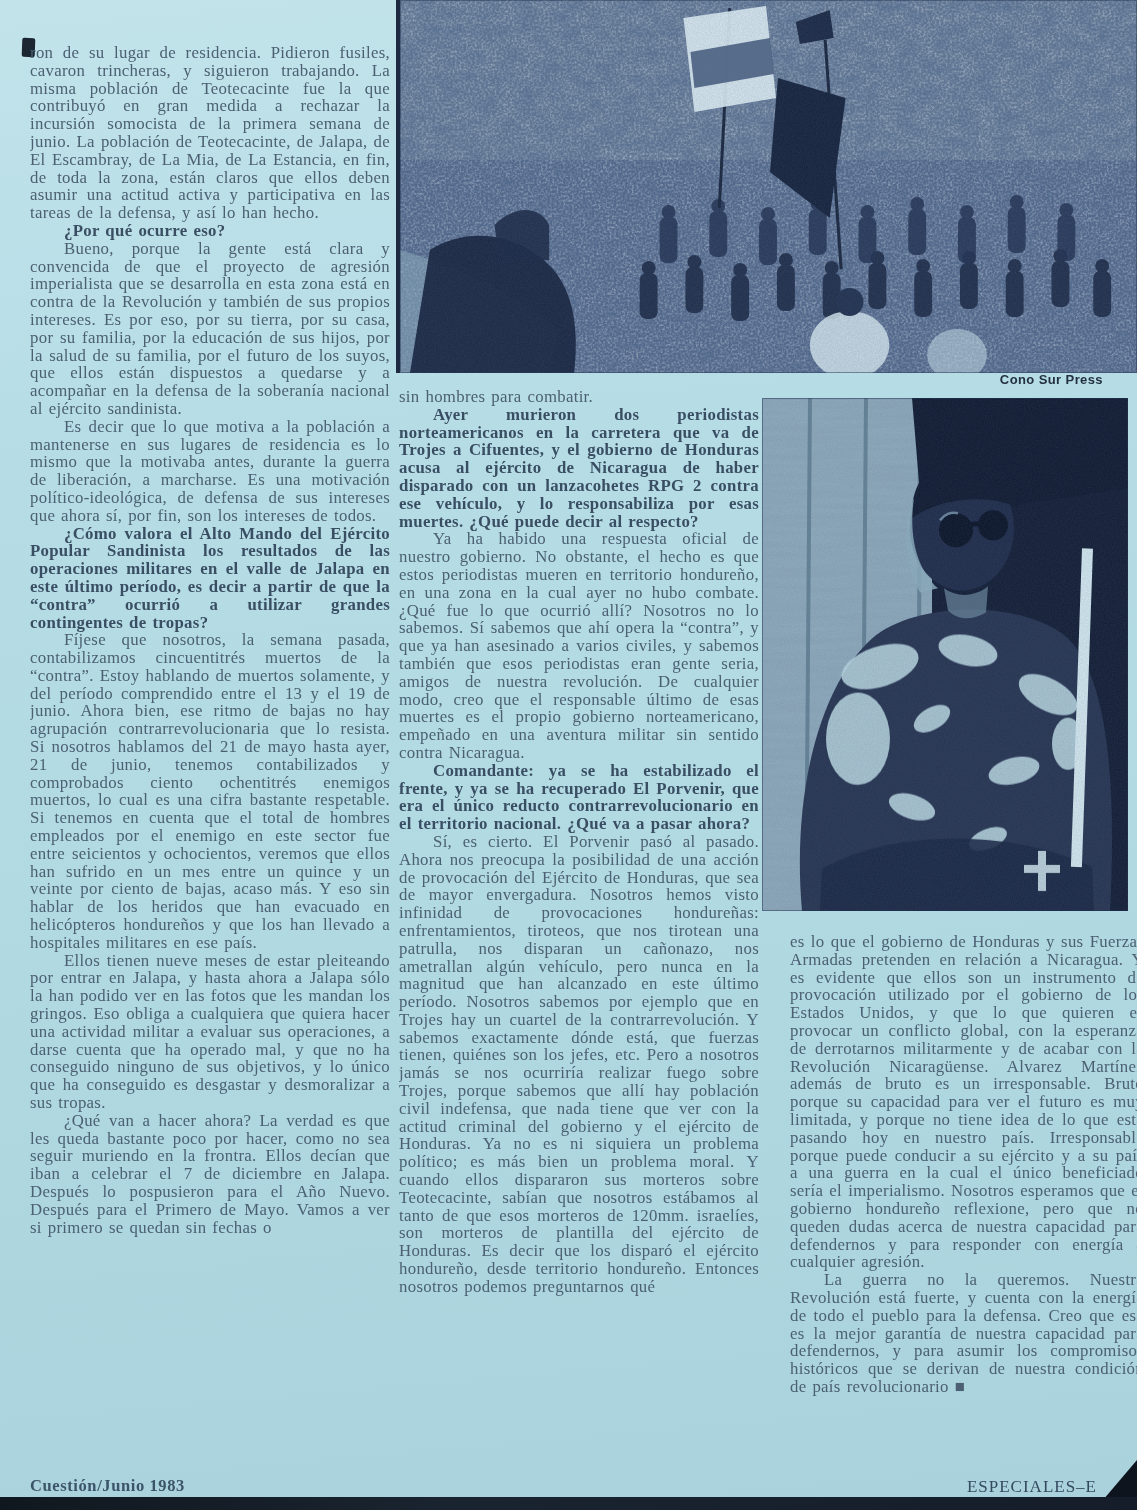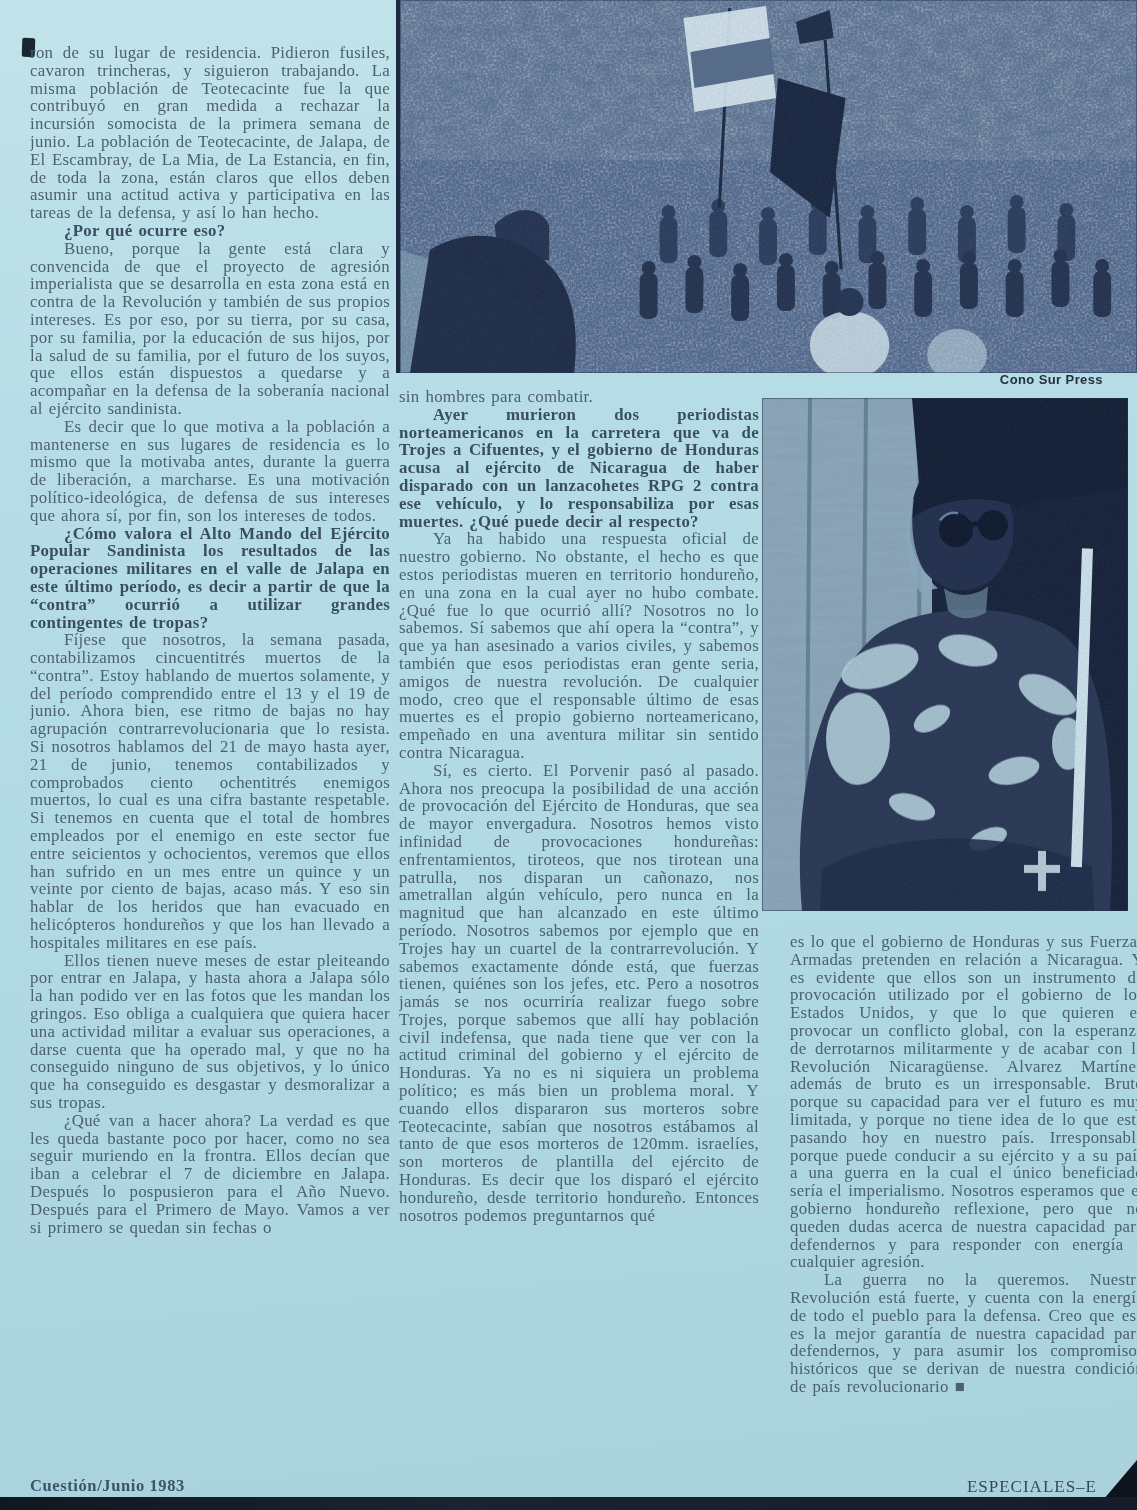--- a/index.html
+++ b/index.html
@@ -221,20 +221,21 @@
       <p class="para k-body">Fíjese que nosotros, la semana pasada, contabilizamos cincuentitrés muertos de la “contra”. Estoy hablando de muertos solamente, y del período comprendido entre el 13 y el 19 de junio. Ahora bien, ese ritmo de bajas no hay agrupación contrarrevolucionaria que lo resista. Si nosotros hablamos del 21 de mayo hasta ayer, 21 de junio, tenemos contabilizados y comprobados ciento ochentitrés enemigos muertos, lo cual es una cifra bastante respetable. Si tenemos en cuenta que el total de hombres empleados por el enemigo en este sector fue entre seicientos y ochocientos, veremos que ellos han sufrido en un mes entre un quince y un veinte por ciento de bajas, acaso más. Y eso sin hablar de los heridos que han evacuado en helicópteros hondureños y que los han llevado a hospitales militares en ese país.</p>
       <p class="para k-body">Ellos tienen nueve meses de estar pleiteando por entrar en Jalapa, y hasta ahora a Jalapa sólo la han podido ver en las fotos que les mandan los gringos. Eso obliga a cualquiera que quiera hacer una actividad militar a evaluar sus operaciones, a darse cuenta que ha operado mal, y que no ha conseguido ninguno de sus objetivos, y lo único que ha conseguido es desgastar y desmoralizar a sus tropas.</p>
       <p class="para k-body">¿Qué van a hacer ahora? La verdad es que les queda bastante poco por hacer, como no sea seguir muriendo en la frontra. Ellos decían que iban a celebrar el 7 de diciembre en Jalapa. Después lo pospusieron para el Año Nuevo. Después para el Primero de Mayo. Vamos a ver si primero se quedan sin fechas o</p>
     </div>
 
   <div class="col" id="col-mid">
 
   <p class="para k-continuation">sin hombres para combatir.</p>
       <p class="para k-question">Ayer murieron dos periodistas norteamericanos en la carretera que va de Trojes a Cifuentes, y el gobierno de Honduras acusa al ejército de Nicaragua de haber disparado con un lanzacohetes RPG 2 contra ese vehículo, y lo responsabiliza por esas muertes. ¿Qué puede decir al respecto?</p>
       <p class="para k-body">Ya ha habido una respuesta oficial de nuestro gobierno. No obstante, el hecho es que estos periodistas mueren en territorio hondureño, en una zona en la cual ayer no hubo combate. ¿Qué fue lo que ocurrió allí? Nosotros no lo sabemos. Sí sabemos que ahí opera la “contra”, y que ya han asesinado a varios civiles, y sabemos también que esos periodistas eran gente seria, amigos de nuestra revolución. De cualquier modo, creo que el responsable último de esas muertes es el propio gobierno norteamericano, empeñado en una aventura militar sin sentido contra Nicaragua.</p>
+      <p class="para k-question">Comandante: ya se ha estabilizado el frente, y ya se ha recuperado El Porvenir, que era el único reducto contrarrevolucionario en el territorio nacional. ¿Qué va a pasar ahora?</p>
       <p class="para k-body">Sí, es cierto. El Porvenir pasó al pasado. Ahora nos preocupa la posibilidad de una acción de provocación del Ejército de Honduras, que sea de mayor envergadura. Nosotros hemos visto infinidad de provocaciones hondureñas: enfrentamientos, tiroteos, que nos tirotean una patrulla, nos disparan un cañonazo, nos ametrallan algún vehículo, pero nunca en la magnitud que han alcanzado en este último período. Nosotros sabemos por ejemplo que en Trojes hay un cuartel de la contrarrevolución. Y sabemos exactamente dónde está, que fuerzas tienen, quiénes son los jefes, etc. Pero a nosotros jamás se nos ocurriría realizar fuego sobre Trojes, porque sabemos que allí hay población civil indefensa, que nada tiene que ver con la actitud criminal del gobierno y el ejército de Honduras. Ya no es ni siquiera un problema político; es más bien un problema moral. Y cuando ellos dispararon sus morteros sobre Teotecacinte, sabían que nosotros estábamos al tanto de que esos morteros de 120mm. israelíes, son morteros de plantilla del ejército de Honduras. Es decir que los disparó el ejército hondureño, desde territorio hondureño. Entonces nosotros podemos preguntarnos qué</p>
     </div>
 
   <div class="col" id="col-right">
 
   <p class="para k-continuation">es lo que el gobierno de Honduras y sus Fuerzas Armadas pretenden en relación a Nicaragua. Y es evidente que ellos son un instrumento de provocación utilizado por el gobierno de los Estados Unidos, y que lo que quieren es provocar un conflicto global, con la esperanza de derrotarnos militarmente y de acabar con la Revolución Nicaragüense. Alvarez Martínez además de bruto es un irresponsable. Bruto porque su capacidad para ver el futuro es muy limitada, y porque no tiene idea de lo que está pasando hoy en nuestro país. Irresponsable porque puede conducir a su ejército y a su país a una guerra en la cual el único beneficiado sería el imperialismo. Nosotros esperamos que el gobierno hondureño reflexione, pero que no queden dudas acerca de nuestra capacidad para defendernos y para responder con energía a cualquier agresión.</p>
       <p class="para k-body">La guerra no la queremos. Nuestra Revolución está fuerte, y cuenta con la energía de todo el pueblo para la defensa. Creo que esa es la mejor garantía de nuestra capacidad para defendernos, y para asumir los compromisos históricos que se derivan de nuestra condición de país revolucionario ■</p>
     </div>
 
   <div id="footer-left">Cuestión/Junio 1983</div>

